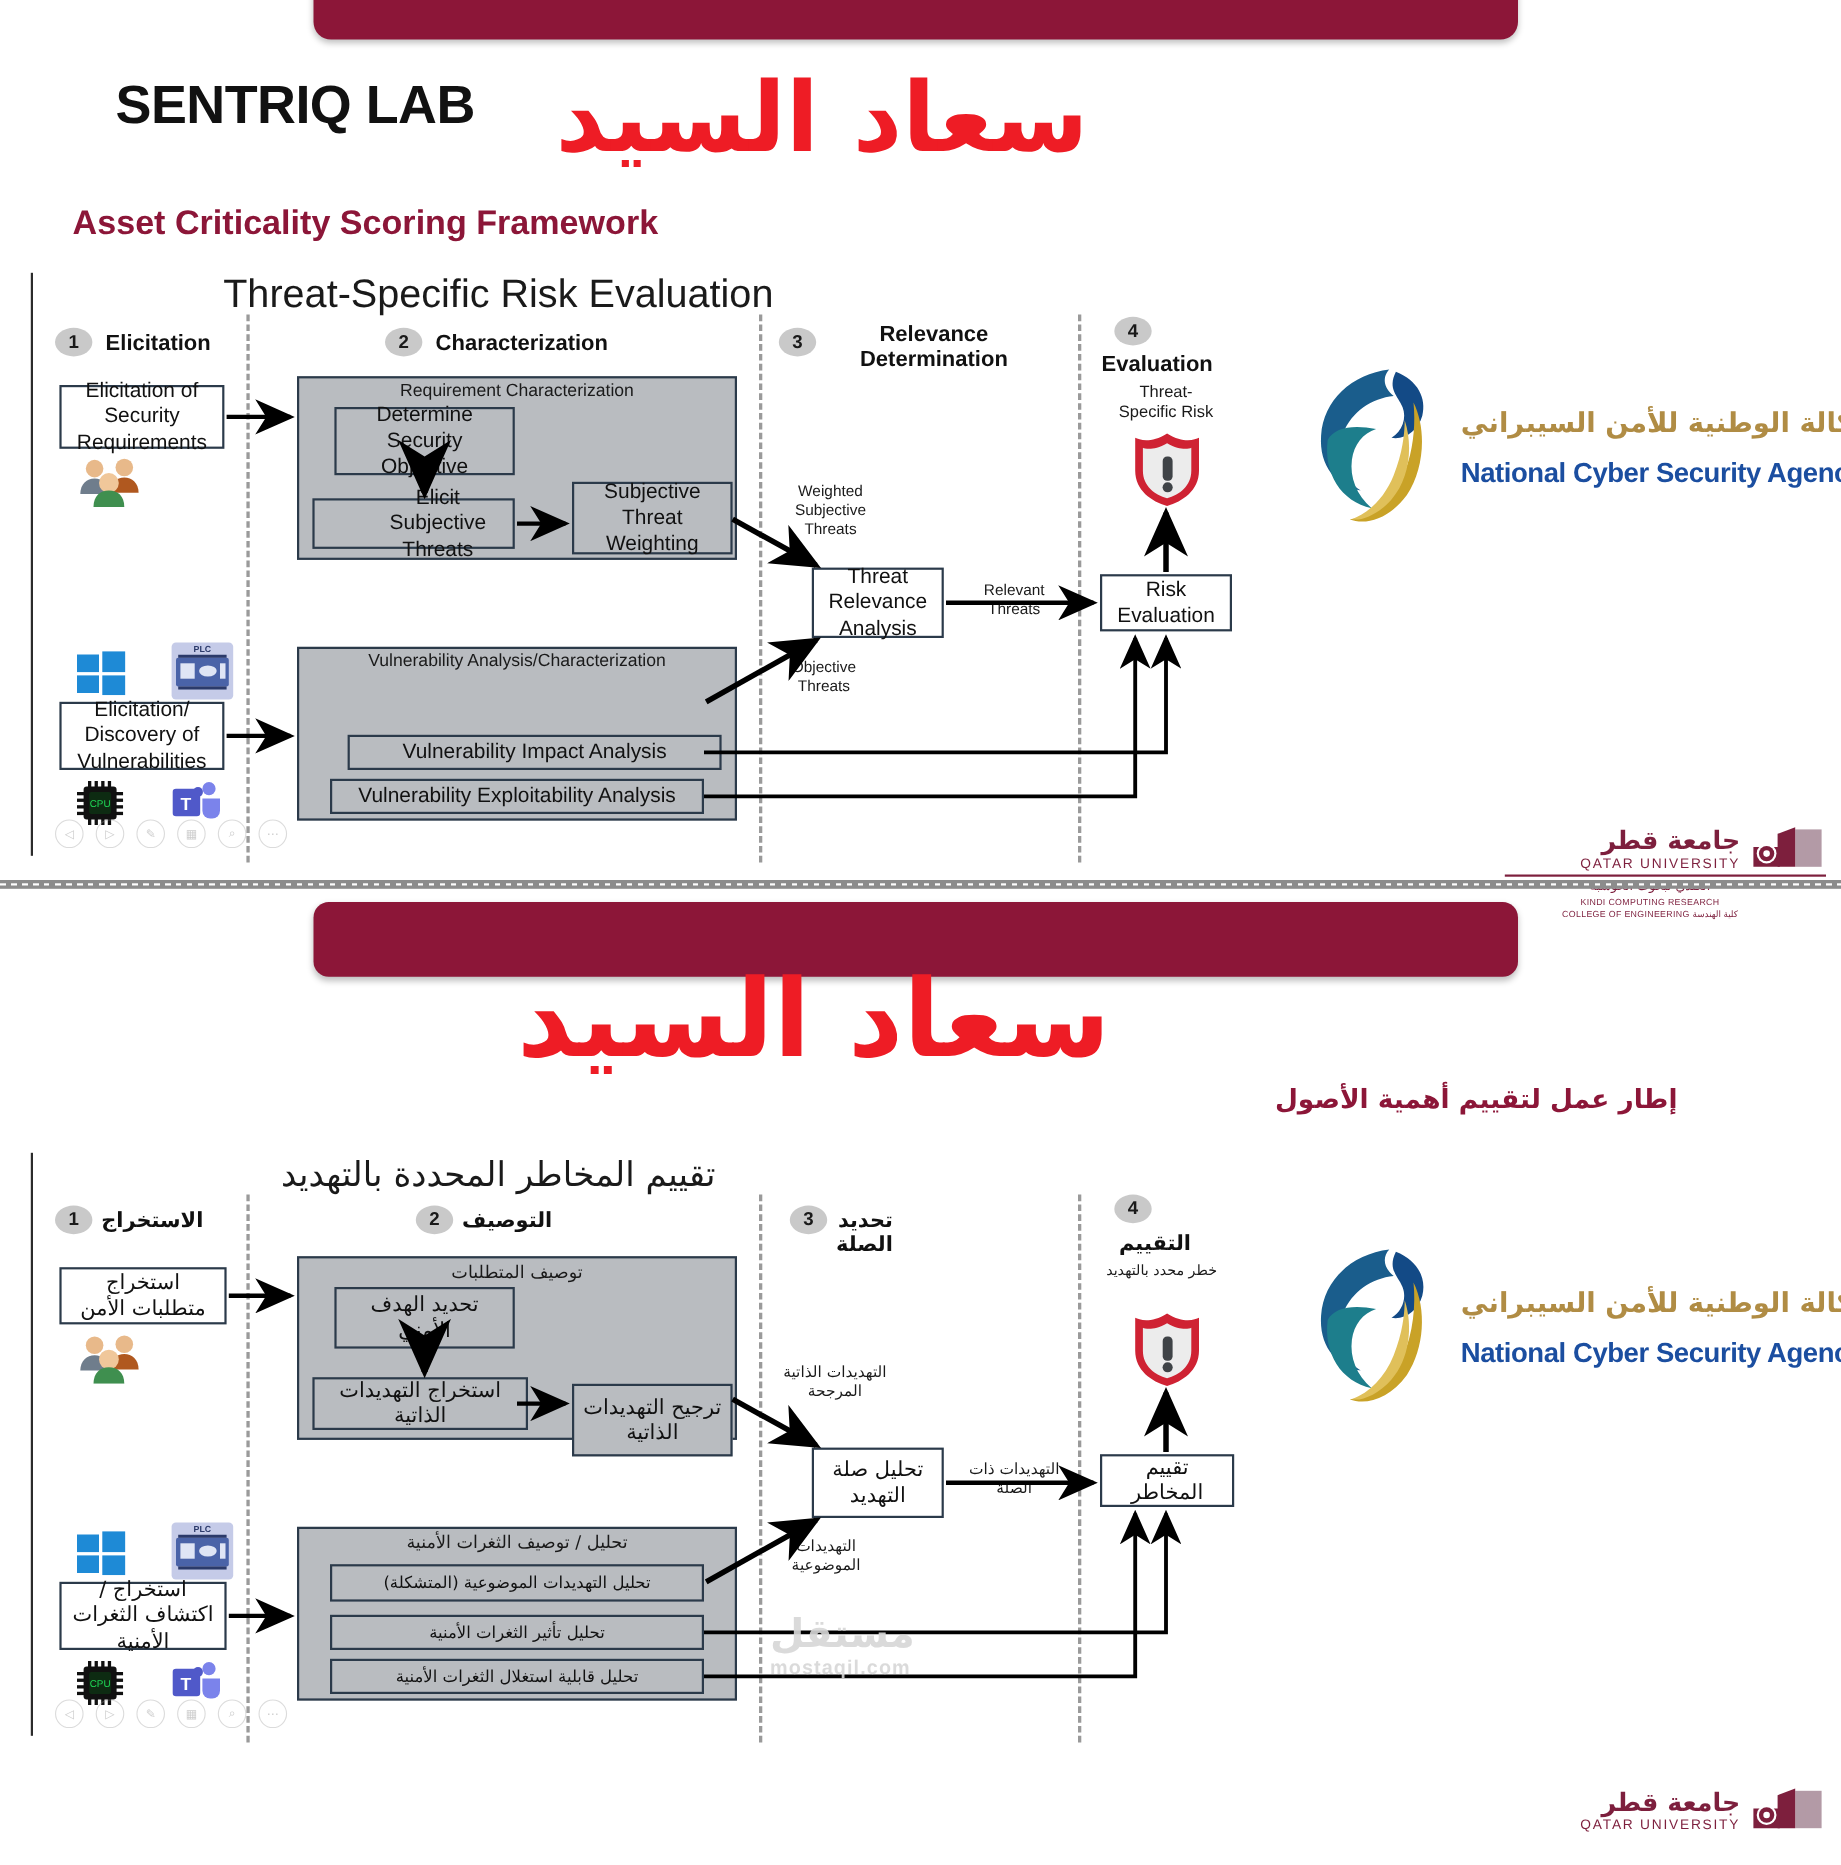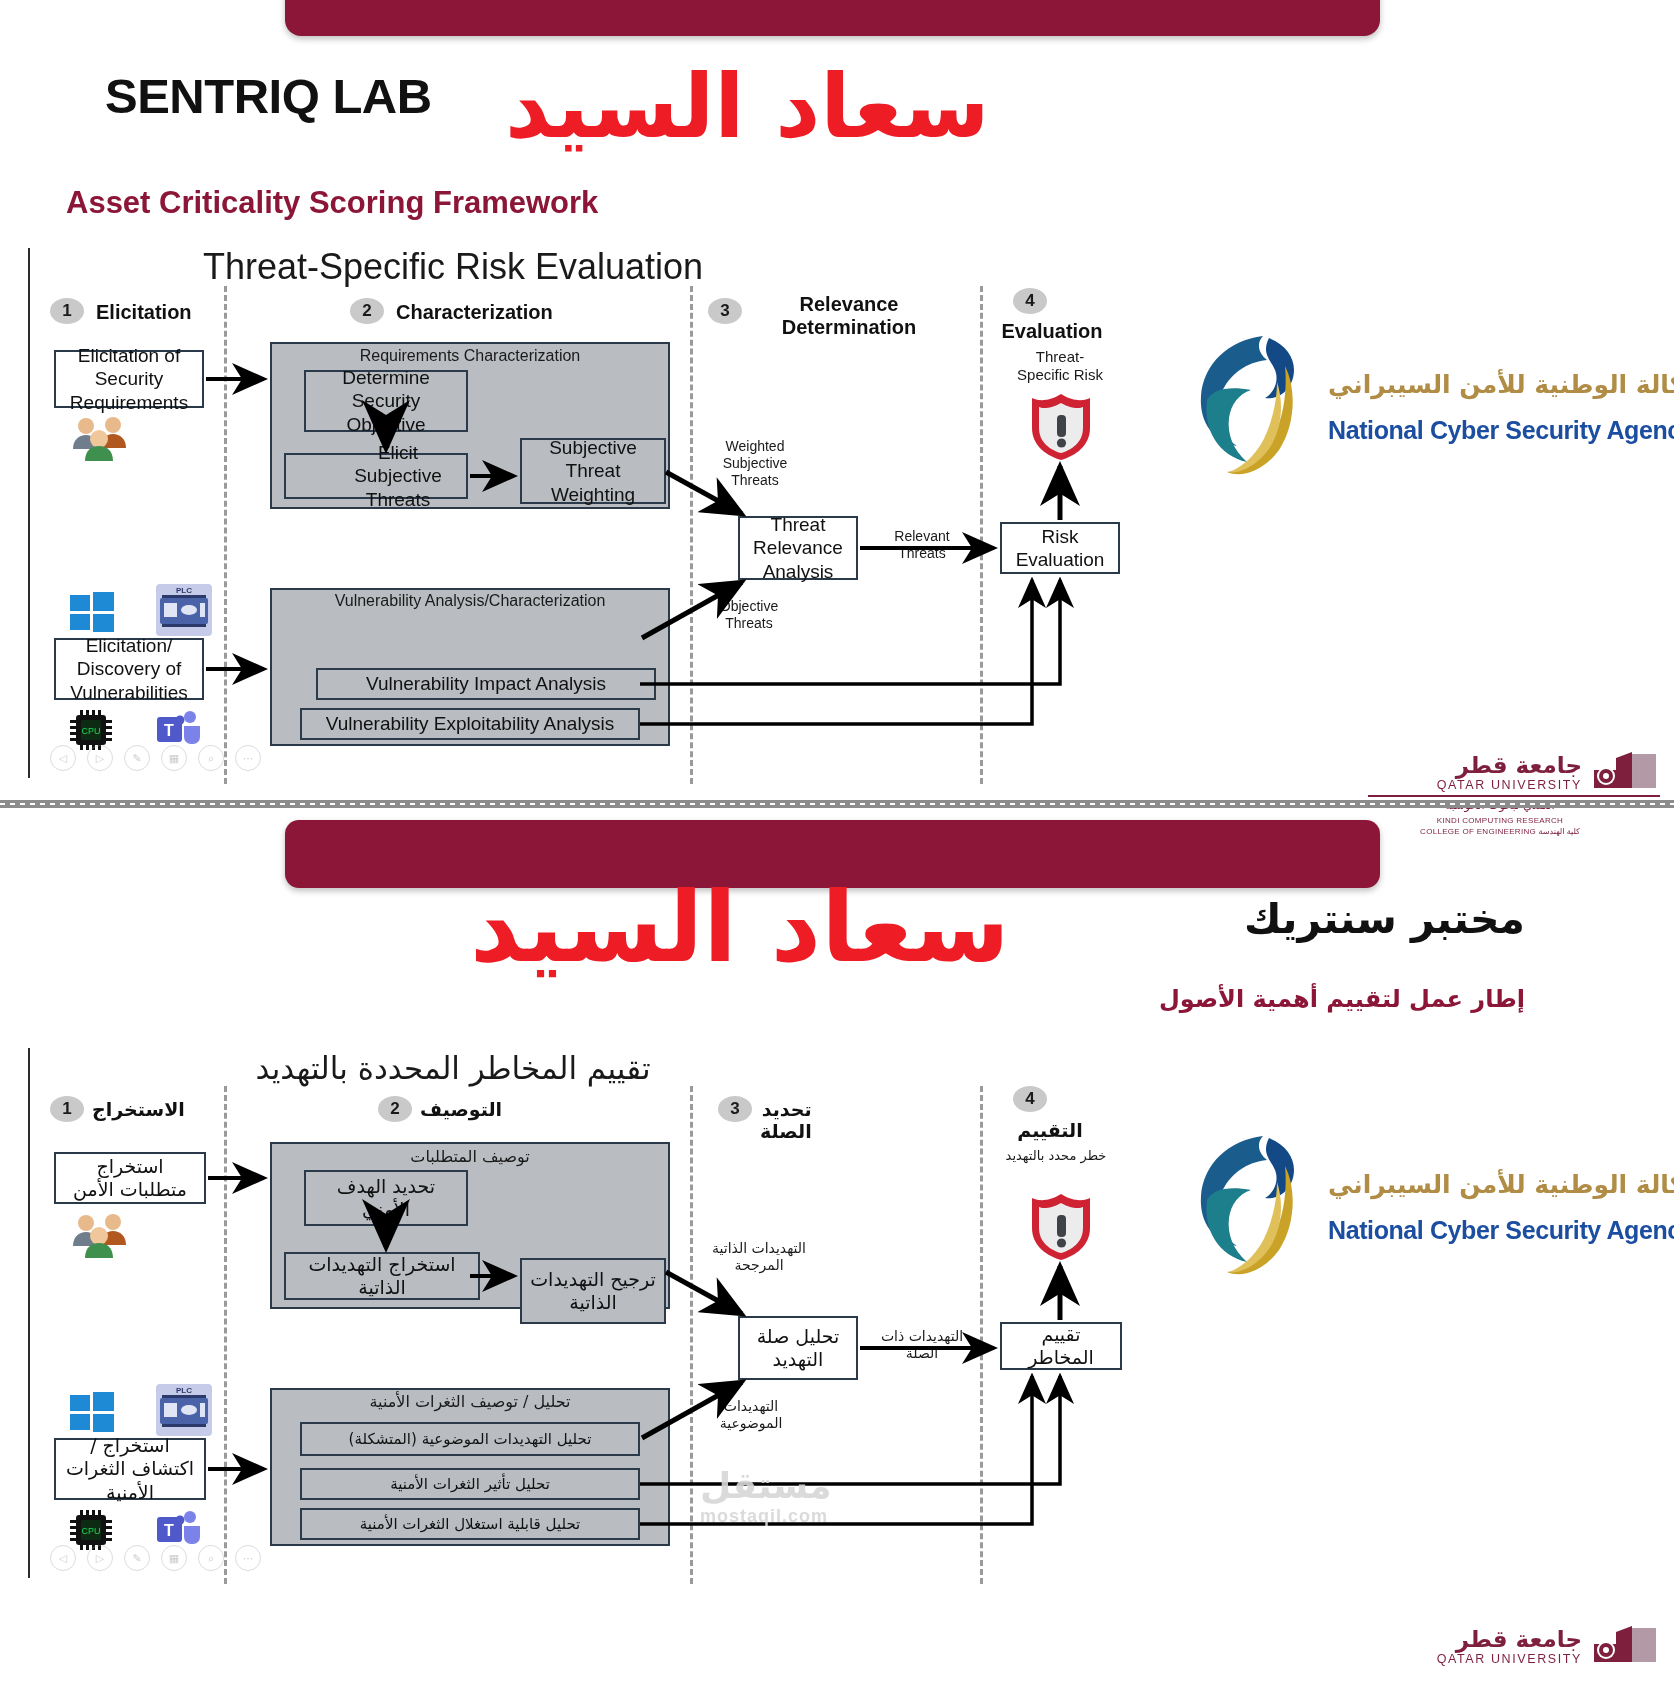--- a/index.html
+++ b/index.html
@@ -284,21 +284,21 @@
       <svg width="46" height="38" viewBox="0 0 46 38">
         <circle cx="34" cy="7" r="6" fill="#7b83eb"></circle>
           <circle cx="24" cy="10" r="4.5" fill="#5059c9"></circle>
         <path d="M28 16h16v11a7 7 0 0 1-7 7h-2a7 7 0 0 1-7-7z" fill="#7b83eb"></path>
         <rect x="1" y="7" width="25" height="25" rx="3" fill="#5059c9"></rect>
         <text x="13" y="26" font-size="16" fill="#fff" text-anchor="middle" font-weight="bold" font-family="Liberation Sans, sans-serif">T</text>
       </svg>
     </div>
 
     <div class="grp" style="left:242px; top:102px; width:400px; height:167px;"></div>
-    <div class="grp-title" style="left:242px; top:107px; width:400px;">Requirements Characterization</div>
+    <div class="grp-title" style="left:242px; top:107px; width:400px;">Requirement Characterization</div>
 
     <div class="bx inner" style="left:276px; top:130px; width:164px; height:62px; white-space:pre-line;">Determine
 Security
 Objective</div>
     <div class="bx inner" style="left:256px; top:213px; width:184px; height:46px; white-space:pre-line;padding-left:48px;">Elicit Subjective
 Threats</div>
     <div class="bx inner" style="left:492px; top:198px; width:146px; height:66px; white-space:pre-line;">Subjective
 Threat
 Weighting</div>
 
@@ -399,21 +399,20 @@
     <div class="sub1" style="top:50px;">الكندي لبحوث الحوسبة</div>
     <div class="sub2" style="top:68px;">KINDI COMPUTING RESEARCH</div>
     <div class="sub2" style="top:79px;">COLLEGE OF ENGINEERING كلية الهندسة</div>
   </div>
 
   <div class="strip" style="top:800px;"></div>
   <div class="strip-dots" style="top:803px;"></div>
 
   <div class="pill p2"></div>
   <div class="wm wm2">سعاد السيد</div>
-  <div class="lab-ar">مختبر سنتريك</div>
   <div class="framework-ar">إطار عمل لتقييم أهمية الأصول</div>
 
   <div class="panel panel-ar">
     <div class="panel-leftbar"></div>
 
     <div class="diag-title ar" style="top:10px;left:-170px;">تقييم المخاطر المحددة بالتهديد</div>
 
     <div class="vsep" style="left:196px; top:46px; height:498px;"></div>
     <div class="vsep" style="left:662px; top:46px; height:498px;"></div>
     <div class="vsep" style="left:952px; top:46px; height:498px;"></div>

